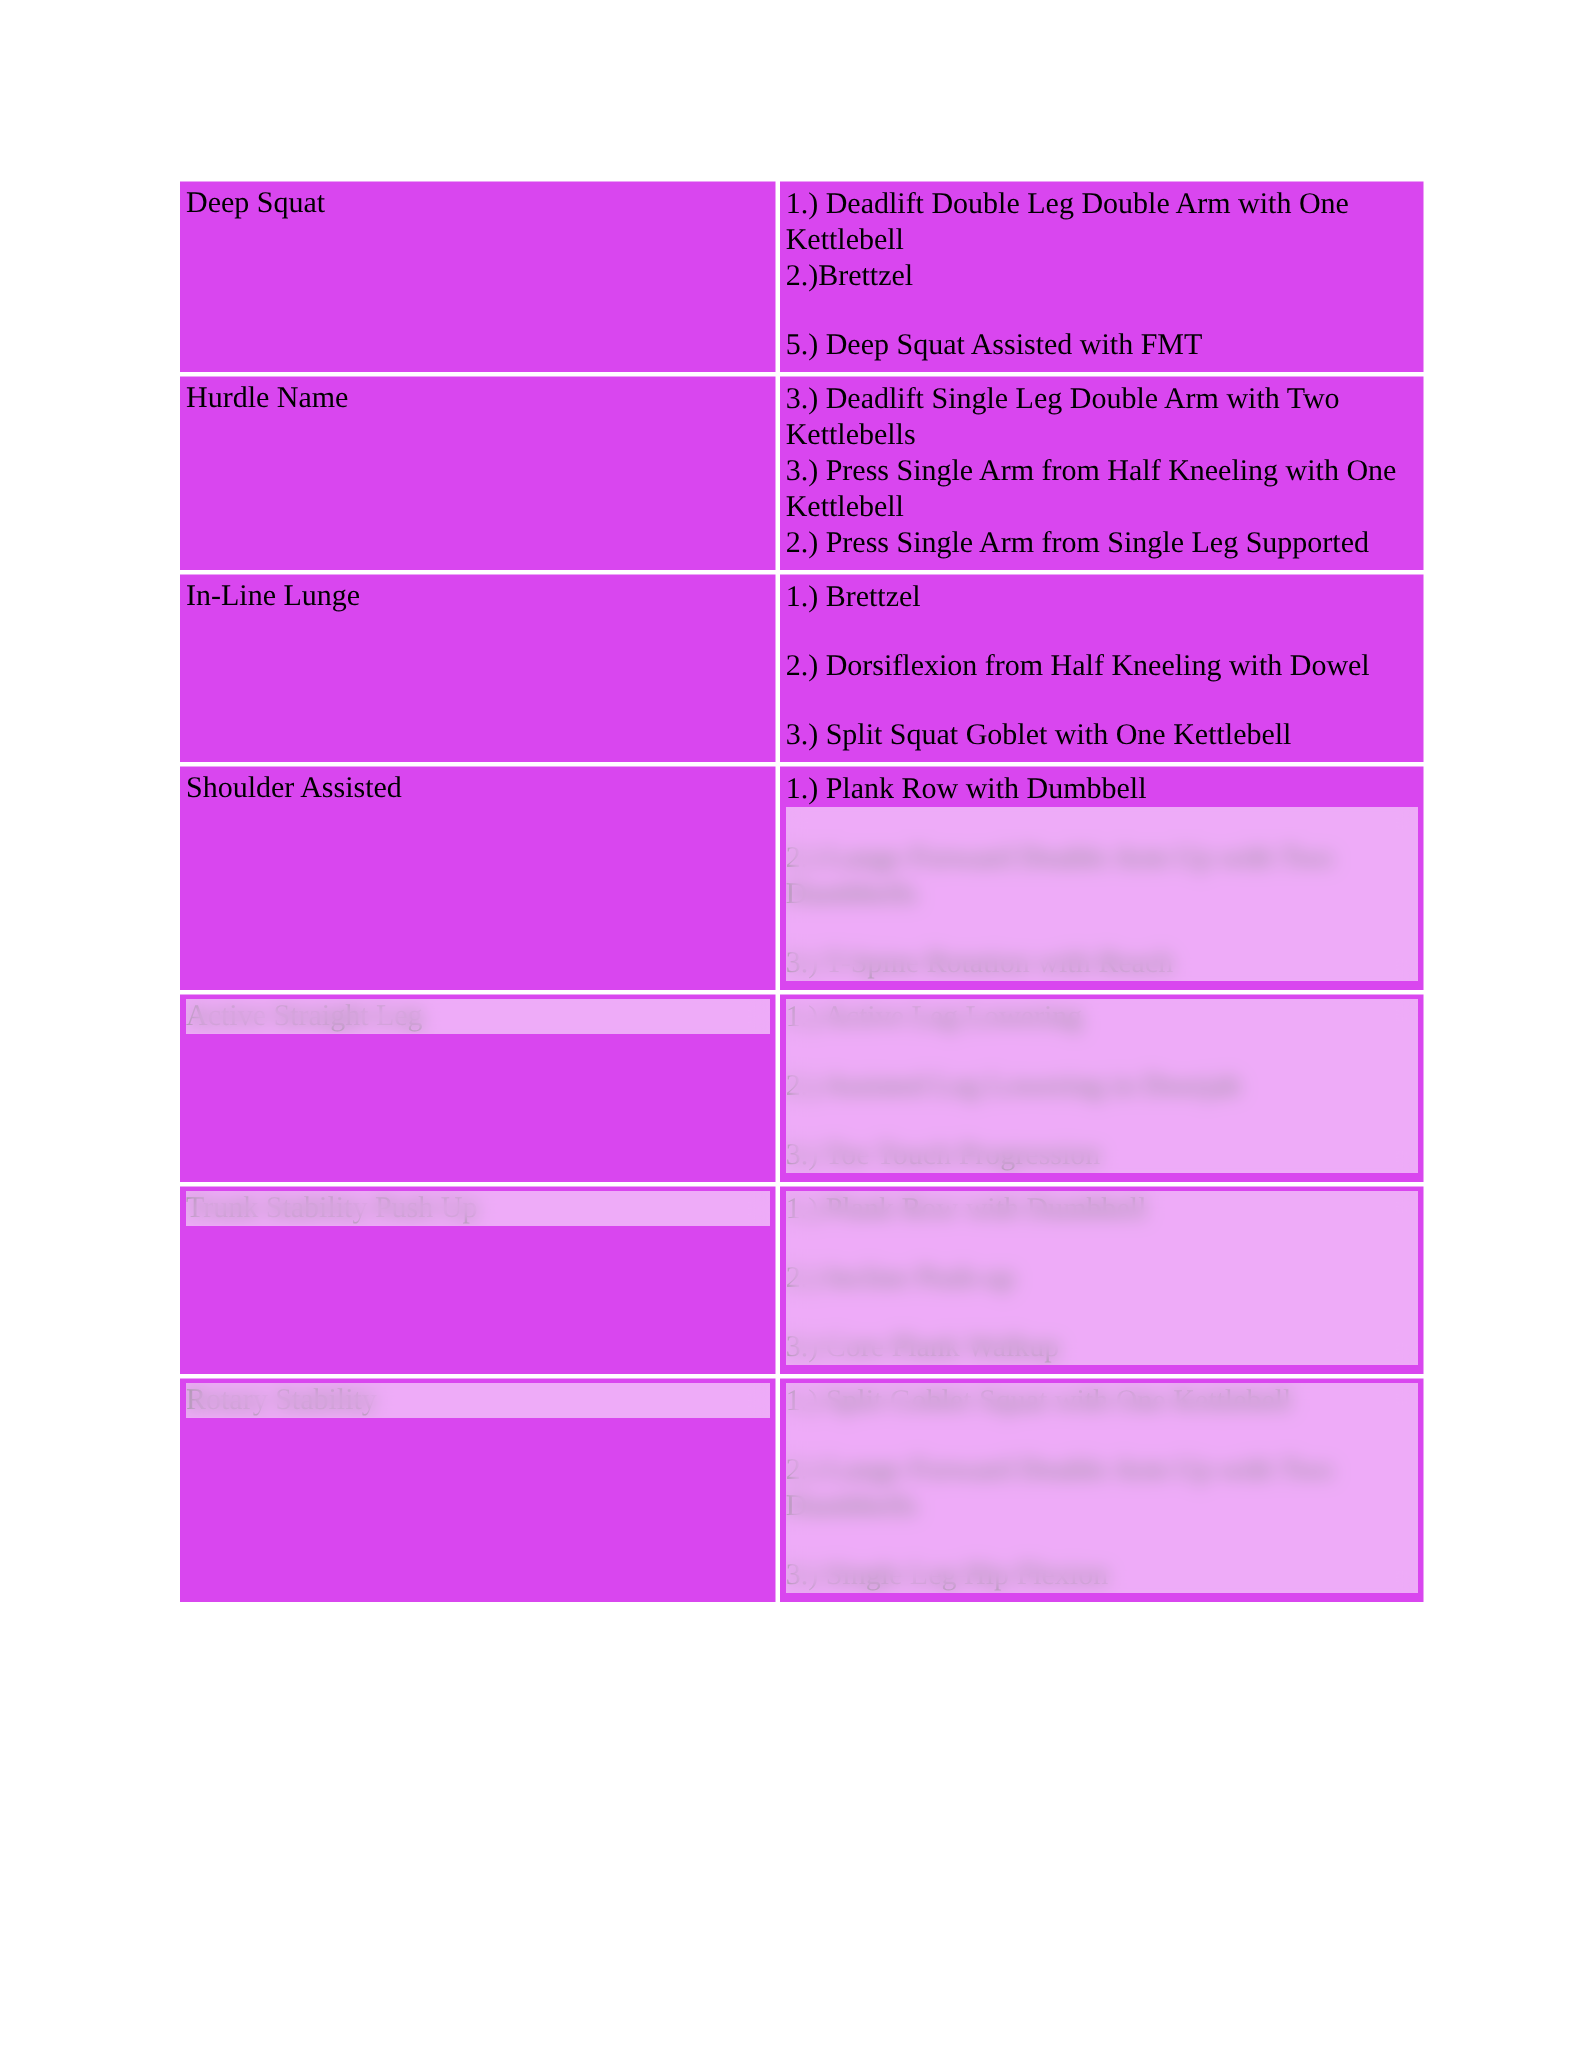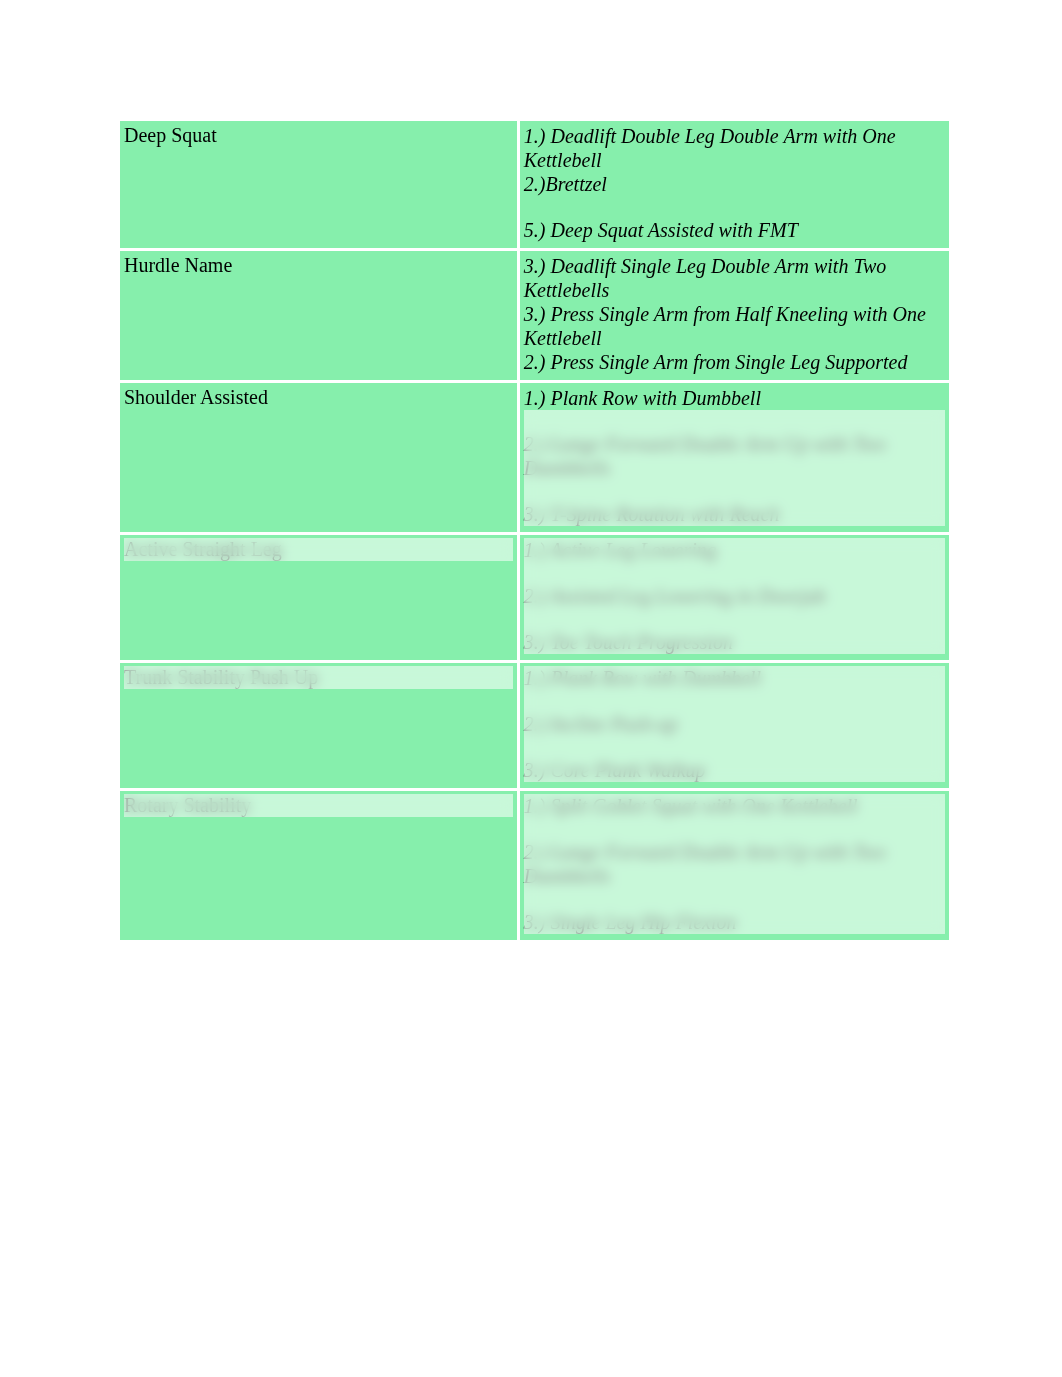--- a/index.html
+++ b/index.html
@@ -22,31 +22,30 @@
   }
   table.grid {
     width: 100%;
     border-collapse: separate;
     border-spacing: 3px;
     table-layout: fixed;
   }
   table.grid td {
     vertical-align: top;
     padding: 3px 4px 6px 4px;
-    background: #86efac;
+    background: #d946ef;
   }
   table.grid td:nth-child(1) {
     width: 48%;
   }
   table.grid td:nth-child(2) {
     width: 52%;
   }
   .entry-line {
     line-height: 1.2;
-    font-style: italic;
   }
   .gap {
     height: 22px;
   }
   
   .blur-wrap {
     position: relative;
   }
   .blur-overlay {
     position: absolute;
@@ -82,20 +81,30 @@
 
     <tr>
       <td>Hurdle Name</td>
       <td>
         <div class="entry-line">3.) Deadlift Single Leg Double Arm with Two Kettlebells</div>
         <div class="entry-line">3.) Press Single Arm from Half Kneeling with One Kettlebell</div>
         <div class="entry-line">2.) Press Single Arm from Single Leg Supported</div>
       </td>
     </tr>
 
+    <tr>
+      <td>In-Line Lunge</td>
+      <td>
+        <div class="entry-line">1.) Brettzel</div>
+        <div class="gap"></div>
+        <div class="entry-line">2.) Dorsiflexion from Half Kneeling with Dowel</div>
+        <div class="gap"></div>
+        <div class="entry-line">3.) Split Squat Goblet with One Kettlebell</div>
+      </td>
+    </tr>
 
     <tr>
       <td>Shoulder Assisted</td>
       <td>
         <div class="entry-line">1.) Plank Row with Dumbbell</div>
         <div class="blur-wrap">
           <div class="gap"></div>
           <div class="entry-line">2.) Lunge Forward Double Arm Up with Two Dumbbells</div>
           <div class="gap"></div>
           <div class="entry-line">3.) T-Spine Rotation with Reach</div>

